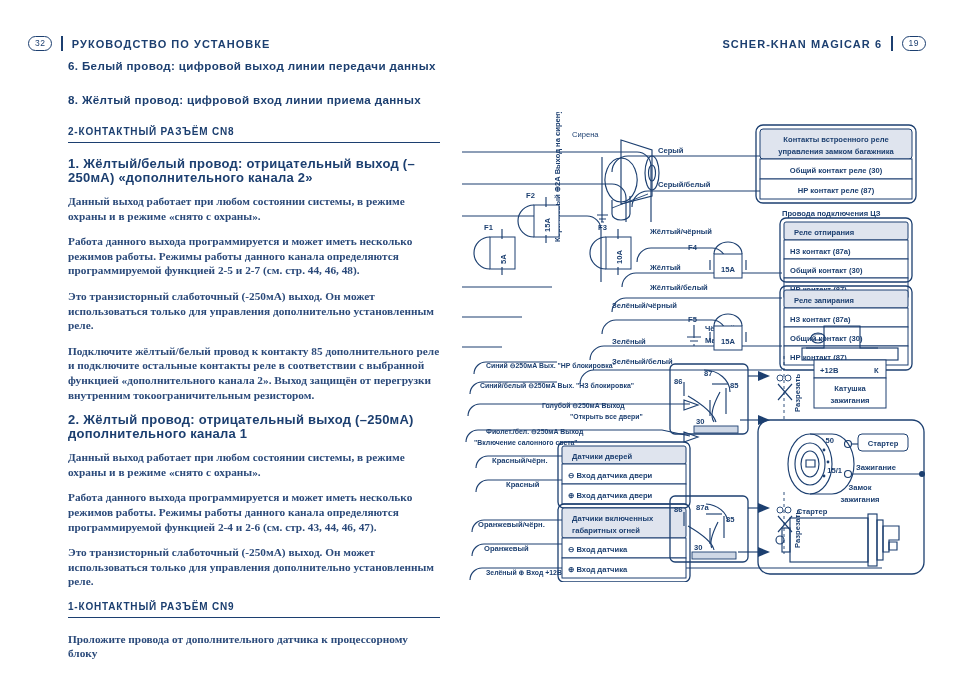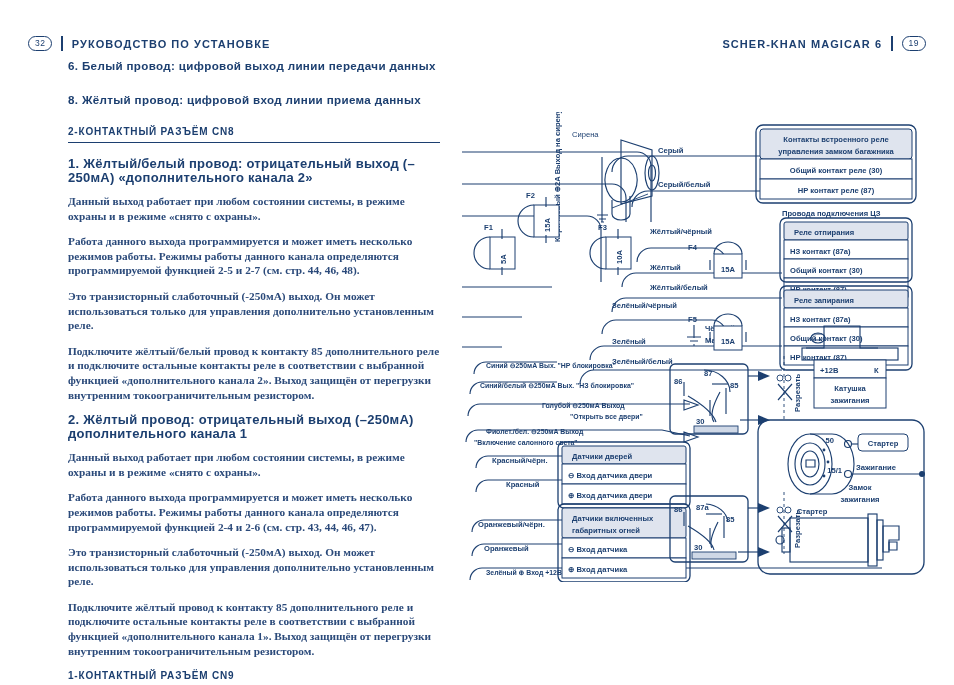--- a/index.html
+++ b/index.html
@@ -139,21 +139,20 @@
     <p class="sub">1. Жёлтый/белый провод: отрицательный выход (–250мА) «дополнительного канала 2»</p>
     <p class="para">Данный выход работает при любом состоянии системы, в режиме охраны и в режиме «снято с охраны».</p>
     <p class="para">Работа данного выхода программируется и может иметь несколько режимов работы. Режимы работы данного канала определяются программируемой функцией 2-5 и 2-7 (см. стр. 44, 46, 48).</p>
     <p class="para">Это транзисторный слаботочный (-250мА) выход. Он может использоваться только для управления дополнительно установленным реле.</p>
     <p class="para">Подключите жёлтый/белый провод к контакту 85 дополнительного реле и подключите остальные контакты реле в соответствии с выбранной функцией «дополнительного канала 2». Выход защищён от перегрузки внутренним токоограничительным резистором.</p>
 
     <p class="sub">2. Жёлтый провод: отрицательный выход (–250мА) дополнительного канала 1</p>
     <p class="para">Данный выход работает при любом состоянии системы, в режиме охраны и в режиме «снято с охраны».</p>
     <p class="para">Работа данного выхода программируется и может иметь несколько режимов работы. Режимы работы данного канала определяются программируемой функцией 2-4 и 2-6 (см. стр. 43, 44, 46, 47).</p>
     <p class="para">Это транзисторный слаботочный (-250мА) выход. Он может использоваться только для управления дополнительно установленным реле.</p>
-    <p class="para">Подключите жёлтый провод к контакту 85 дополнительного реле и подключите остальные контакты реле в соответствии с выбранной функцией «дополнительного канала 1». Выход защищён от перегрузки внутренним токоограничительным резистором.</p>
 
     <div class="sect">1-КОНТАКТНЫЙ РАЗЪЁМ CN9</div>
     <p class="para">Проложите провода от дополнительного датчика к процессорному блоку</p>
   </div>
 
   <div class="diagram">
   <svg width="470" height="470" viewBox="0 0 470 470" xmlns="http://www.w3.org/2000/svg">
 
     <g>
       <path class="wire" d="M0 40 H175 a14 14 0 0 1 14 14 V110"></path>

